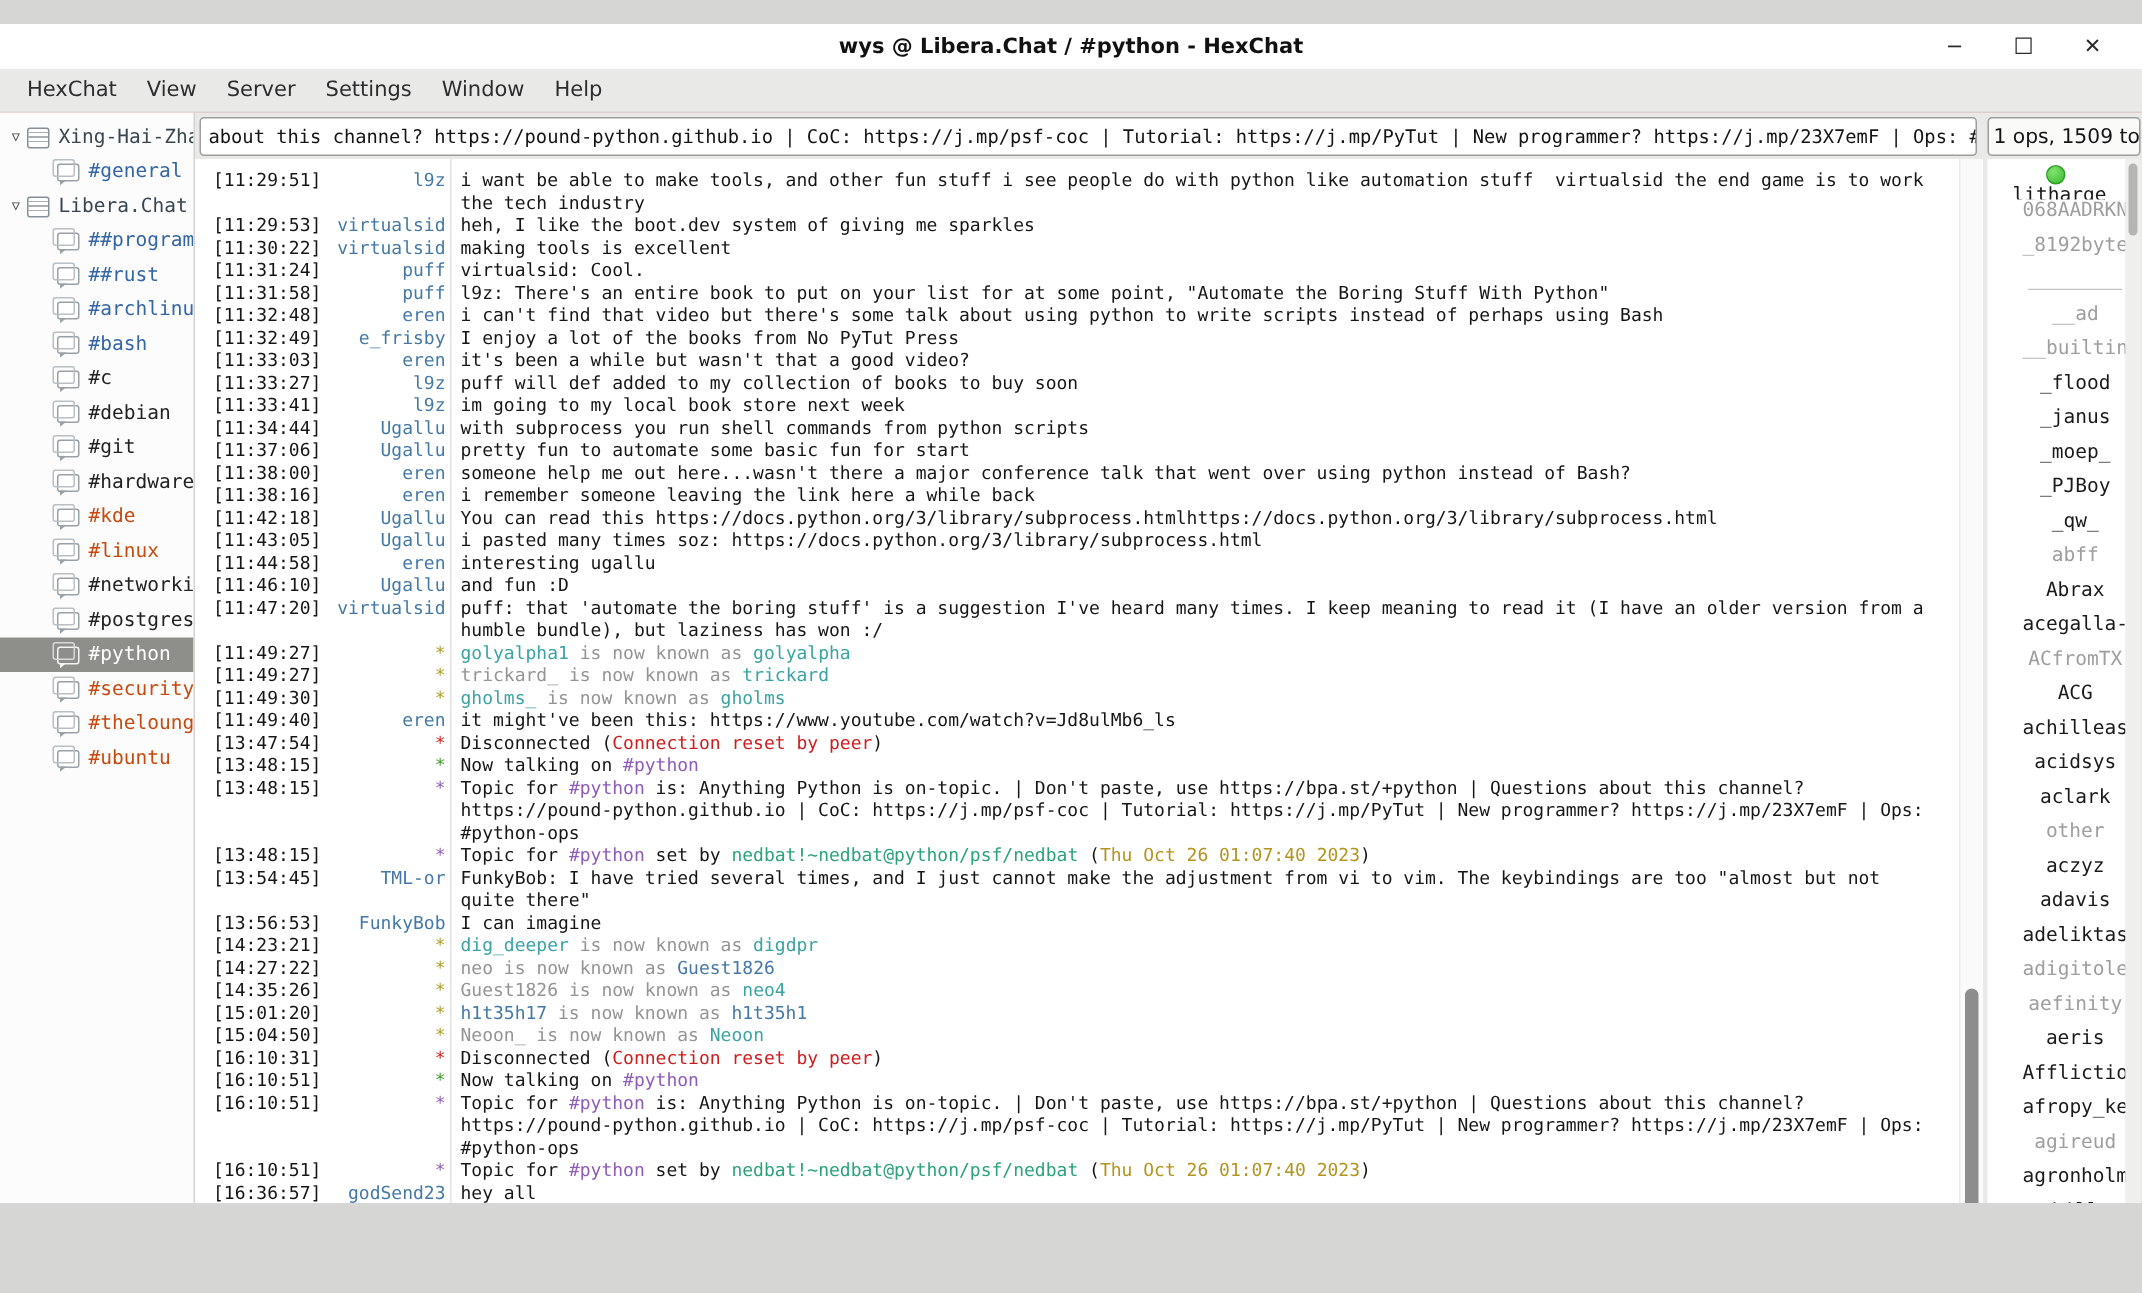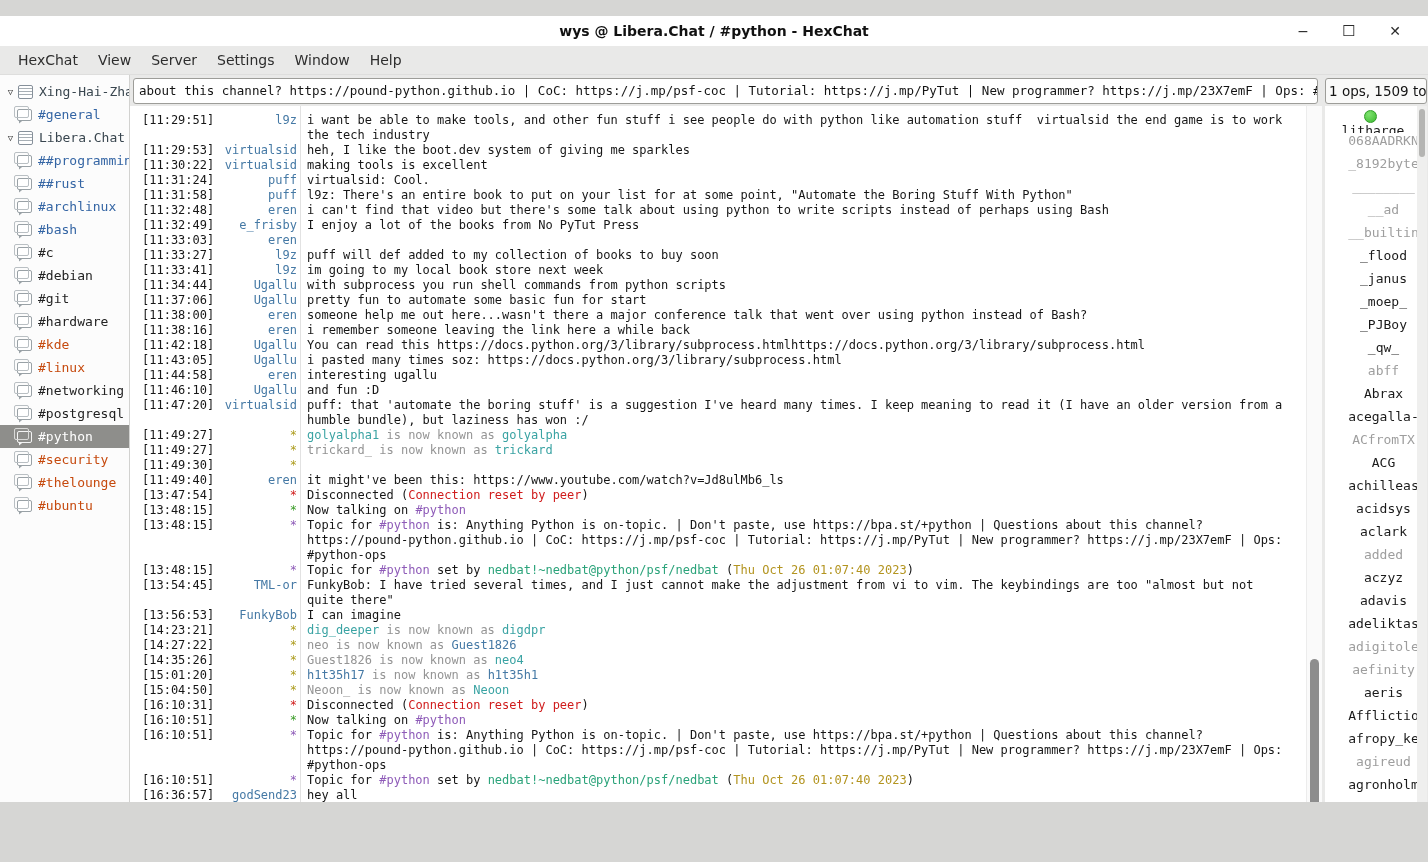--- a/index.html
+++ b/index.html
@@ -18,21 +18,21 @@
   .menu-item{padding:4px 10px;font-size:14px;color:#2d2d2d;}
 
   
   .main{display:flex;height:803px;}
 
   
   .tree-pane{width:130px;background:#fcfcfc;border-right:1px solid #d2d2d0;display:flex;flex-direction:column;box-sizing:border-box;flex-shrink:0;}
   .tree{padding-top:5px;height:750px;overflow:hidden;}
   .tree-row{height:23px;display:flex;align-items:center;font-family:"DejaVu Sans Mono",monospace;font-size:13px;white-space:nowrap;overflow:hidden;}
   .tree-row .expander{width:15px;margin-left:3px;font-size:9px;color:#3c3c3c;text-align:center;flex-shrink:0;}
-  .tree-row.channel{padding-left:17px;}
+  .tree-row.channel{padding-left:38px;}
   .srv-icon{width:13px;height:12px;border:1px solid #86909a;border-radius:2px;margin-right:6px;flex-shrink:0;
             background:linear-gradient(#fff 0 2px,#a7afb5 2px 3px,#fff 3px 5px,#a7afb5 5px 6px,#fff 6px 8px,#a7afb5 8px 9px,#fff 9px);}
   .chan-icon{position:relative;width:13px;height:10px;border:1px solid #99a1a6;border-radius:2px;background:#fff;margin-right:6px;flex-shrink:0;}
   .chan-icon::after{content:"";position:absolute;left:-4px;top:-4px;width:13px;height:10px;border:1px solid #b9bfc3;border-radius:2px;}
   .chan-icon::before{content:"";position:absolute;left:1px;bottom:-4px;width:5px;height:4px;background:#99a1a6;clip-path:polygon(0 0,100% 0,0 100%);z-index:2;}
   .tree-row.selected{background:#8e8e8b;}
   .tree-row.selected .chan-icon{border-color:#f4f4f4;background:#8e8e8b;}
   .tree-row.selected .chan-icon::after{border-color:#d9d9d7;}
   .tree-row.selected .chan-icon::before{background:#f4f4f4;}
   .tree-bottom{flex:1;background:#e9e9e8;border-top:1px solid #d2d2d0;}
@@ -237,20 +237,21 @@
                   <span class="t">[11:32:49]</span>
                   <span class="n" style="color: rgb(69, 121, 165);">e_frisby</span>
                 </span>
                 <span class="m"><span class="seg" style="color: rgb(22, 22, 22);">I enjoy a lot of the books from No PyTut Press</span></span>
               </div>
               <div class="cl">
                 <span class="head">
                   <span class="t">[11:33:03]</span>
                   <span class="n" style="color: rgb(69, 121, 165);">eren</span>
                 </span>
+                <span class="m"><span class="seg" style="color: rgb(22, 22, 22);">it's been a while but wasn't that a good video?</span></span>
               </div>
               <div class="cl">
                 <span class="head">
                   <span class="t">[11:33:27]</span>
                   <span class="n" style="color: rgb(69, 121, 165);">l9z</span>
                 </span>
                 <span class="m"><span class="seg" style="color: rgb(22, 22, 22);">puff will def added to my collection of books to buy soon</span></span>
               </div>
               <div class="cl">
                 <span class="head">
@@ -334,20 +335,21 @@
                   <span class="t">[11:49:27]</span>
                   <span class="n" style="color: rgb(173, 156, 30);">*</span>
                 </span>
                 <span class="m"><span class="seg" style="color: rgb(148, 148, 148);">trickard_</span><span class="seg" style="color: rgb(148, 148, 148);"> is now known as </span><span class="seg" style="color: rgb(58, 163, 163);">trickard</span></span>
               </div>
               <div class="cl">
                 <span class="head">
                   <span class="t">[11:49:30]</span>
                   <span class="n" style="color: rgb(173, 156, 30);">*</span>
                 </span>
+                <span class="m"><span class="seg" style="color: rgb(58, 163, 163);">gholms_</span><span class="seg" style="color: rgb(148, 148, 148);"> is now known as </span><span class="seg" style="color: rgb(58, 163, 163);">gholms</span></span>
               </div>
               <div class="cl">
                 <span class="head">
                   <span class="t">[11:49:40]</span>
                   <span class="n" style="color: rgb(69, 121, 165);">eren</span>
                 </span>
                 <span class="m"><span class="seg" style="color: rgb(22, 22, 22);">it might've been this: https://www.youtube.com/watch?v=Jd8ulMb6_ls</span></span>
               </div>
               <div class="cl">
                 <span class="head">
@@ -539,21 +541,21 @@
             <div class="u-row">
               <span class="u-name" style="color: rgb(26, 26, 26);">achilleas</span>
             </div>
             <div class="u-row">
               <span class="u-name" style="color: rgb(26, 26, 26);">acidsys</span>
             </div>
             <div class="u-row">
               <span class="u-name" style="color: rgb(26, 26, 26);">aclark</span>
             </div>
             <div class="u-row">
-              <span class="u-name" style="color: rgb(158, 158, 158);">added</span>
+              <span class="u-name" style="color: rgb(158, 158, 158);">other</span>
             </div>
             <div class="u-row">
               <span class="u-name" style="color: rgb(26, 26, 26);">aczyz</span>
             </div>
             <div class="u-row">
               <span class="u-name" style="color: rgb(26, 26, 26);">adavis</span>
             </div>
             <div class="u-row">
               <span class="u-name" style="color: rgb(26, 26, 26);">adeliktas</span>
             </div>

